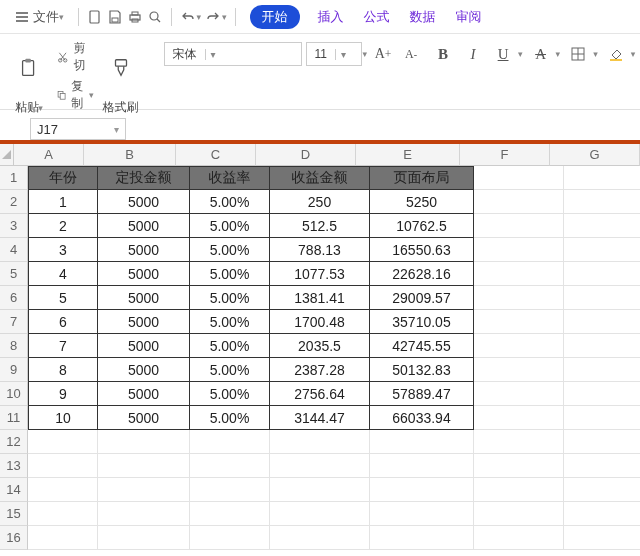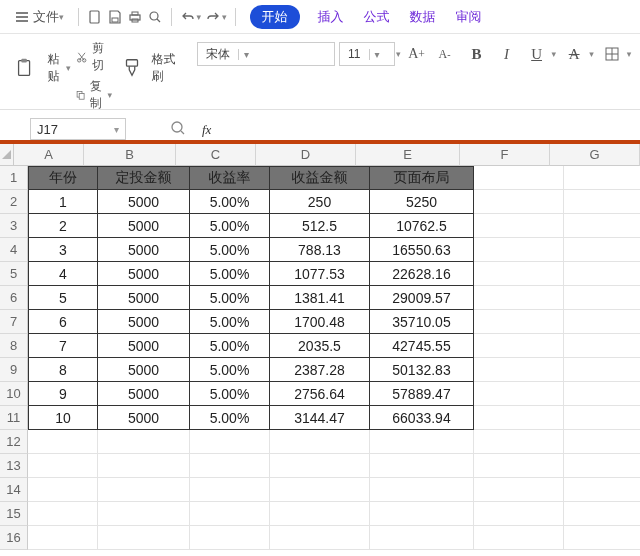--- a/index.html
+++ b/index.html
@@ -9,21 +9,21 @@
   
   .menubar { display:flex; align-items:center; height:34px; padding:0 8px; border-bottom:1px solid #e5e5e5; font-size:13px; color:#555; gap:4px; }
   .menubar .menu-btn { display:flex; align-items:center; gap:3px; padding:3px 6px; border-radius:4px; }
   .menubar .divider { width:1px; height:18px; background:#d0d0d0; margin:0 4px; }
   .icon-mini svg { width:16px; height:16px; display:block; }
   .start-pill { background:#1d4ed8; color:#fff; padding:3px 12px; border-radius:12px; font-size:13px; margin:0 6px; }
   .menu-tab { padding:3px 8px; color:#6d28d9; }
 
   
   .ribbon { display:flex; align-items:flex-start; padding:6px 6px 10px 6px; border-bottom:1px solid #e0e0e0; gap:4px; }
-  .rgroup { display:flex; flex-direction:row; align-items:center; gap:3px; }
+  .rgroup { display:flex; flex-direction:column; align-items:center; gap:3px; }
   .rgroup .big { display:flex; flex-direction:column; align-items:center; justify-content:center; width:46px; height:56px; border-radius:4px; }
   .rgroup .big svg { width:22px; height:22px; }
   .rgroup .lbl { font-size:12px; color:#444; display:flex; align-items:center; gap:2px; }
   .mini-col { display:flex; flex-direction:column; gap:4px; justify-content:center; }
   .mini-row { display:flex; align-items:center; gap:4px; font-size:12px; color:#555; }
   .mini-row svg { width:16px; height:16px; }
   .vsep { width:1px; background:#e0e0e0; margin:0 6px; align-self:stretch; }
 
   .font-row { display:flex; align-items:center; gap:4px; }
   .combo { display:flex; align-items:center; border:1px solid #ccc; height:24px; background:#fff; font-size:12px; color:#444; }
@@ -262,27 +262,20 @@
   </div>
 </div>
 
 <div class="fxbar">
   <div class="namebox-wrap">
     <div class="namebox">
       <span>J17</span>
       <span class="nbarrow">▾</span>
     </div>
   </div>
-  <div class="fxicons">
-    <span><svg viewBox="0 0 16 16">
-          <circle cx="7" cy="7" r="5" fill="none" stroke="#888" stroke-width="1.3"></circle>
-          <path d="M11 11l3 3" stroke="#888" stroke-width="1.3"></path>
-        </svg></span>
-    <span class="fxinput">fx</span>
-  </div>
   <div class="fxinput"></div>
 </div>
 
 <div class="sheet">
   <div class="gridwrap" style="width:100%">
     <div class="toprow">
       <div class="corner"></div>
       <div class="colhdrs" id="colhdrs">
           <div class="colh cA">A</div>
           <div class="colh cB">B</div>

